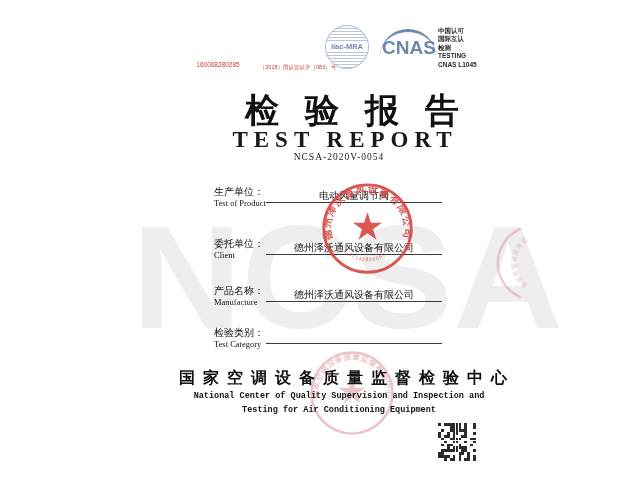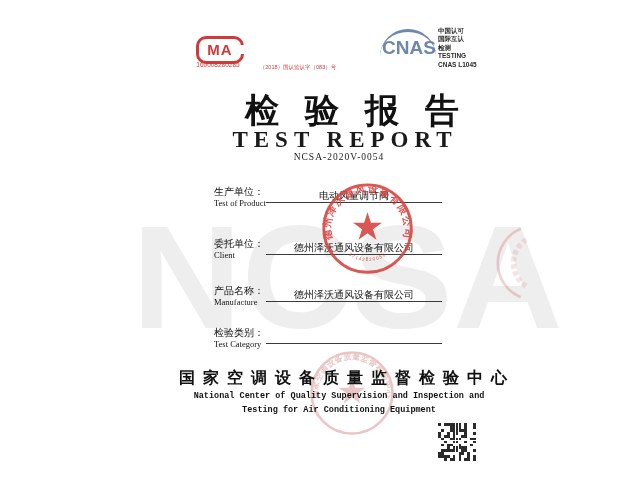--- a/index.html
+++ b/index.html
@@ -71,25 +71,27 @@
   .stamp-center { left:308px; top:349px; width:88px; height:88px; z-index:1; opacity:0.38; }
   .stamp-partial { left:492px; top:218px; width:90px; height:90px; z-index:1; opacity:0.30; }
 </style>
 </head>
 <body>
 
 <div class="page">
 
   <div class="watermark">NCSA</div>
 
-  <div class="abs cma-box">MA</div>
   <div class="abs cma-number">160008280285</div>
 
   <div class="abs cal-caption">（2018）国认监认字（083）号</div>
 
+  <div class="abs ilac">
+    <div class="ilac-label">ilac-MRA</div>
+  </div>
 
   <div class="abs cnas-swoosh"></div>
   <div class="abs cnas-text">CNAS</div>
 
   <div class="abs accr">
     <div>中国认可</div>
     <div>国际互认</div>
     <div>检测</div>
     <div>TESTING</div>
     <div>CNAS L1045</div>

